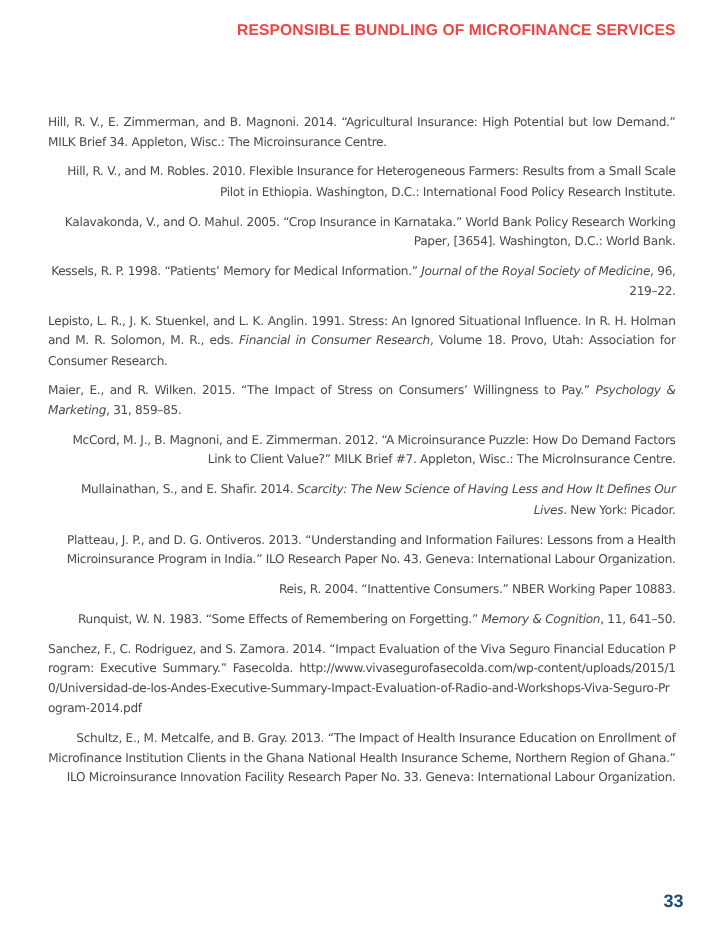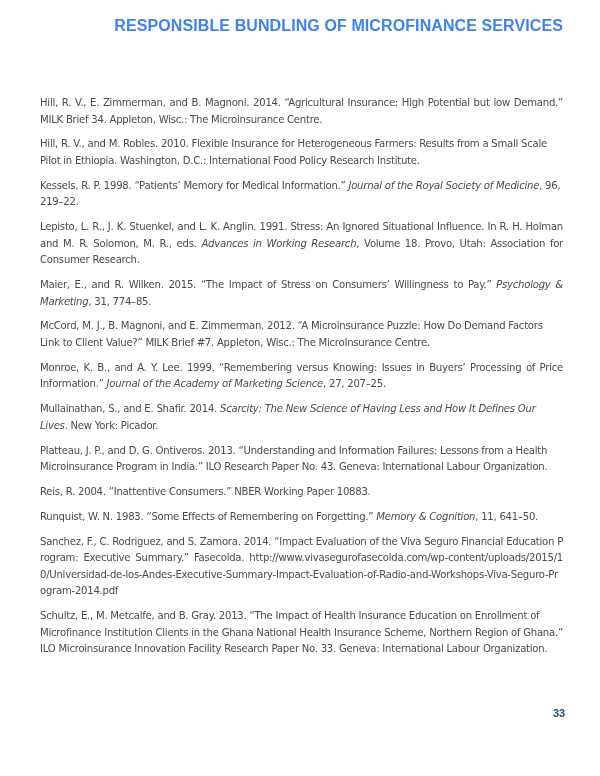--- a/index.html
+++ b/index.html
@@ -1,50 +1,50 @@
 <!DOCTYPE html>
 <html><head>
 <meta charset="utf-8">
 <style>
   html, body { margin: 0; padding: 0; background: #ffffff; }
   body { width: 600px; height: 776px; position: relative; overflow: hidden; }
   .header {
     position: absolute; top: 17px; right: 37px;
     font-family: "Liberation Sans", sans-serif;
-    font-weight: bold; font-size: 16px; color: #3b82f6;
+    font-weight: bold; font-size: 13px; color: #ef4444;
     letter-spacing: 0.1px; white-space: nowrap;
   }
   .refs {
     position: absolute; top: 95px; left: 40px; width: 523px;
     font-family: "DejaVu Sans", sans-serif;
     font-size: 10.1px; line-height: 16.6px; color: #4a4a4a;
     letter-spacing: -0.25px;
   }
   .ref { margin: 0 0 8.2px 0; text-align: justify; }
-  .ref.nojust { text-align: left; }
+  .ref.nojust { text-align: right; }
   .ref i { font-style: italic; }
   .page-num {
-    position: absolute; top: 707px; left: 553px;
+    position: absolute; top: 743px; left: 553px;
     font-family: "Liberation Sans", sans-serif; font-weight: bold;
-    font-size: 11px; color: #1f4e79;
+    font-size: 15px; color: #1f4e79;
   }
 </style>
 </head>
 <body>
 
 <div class="header">RESPONSIBLE BUNDLING OF MICROFINANCE SERVICES</div>
 
 <div class="refs">
   <p class="ref"><span>Hill, R. V., E. Zimmerman, and B. Magnoni. 2014. “Agricultural Insurance: High Potential but low Demand.” MILK Brief 34. Appleton, Wisc.: The Microinsurance Centre.</span><i></i><span></span></p>
   <p class="ref nojust"><span>Hill, R. V., and M. Robles. 2010. Flexible Insurance for Heterogeneous Farmers: Results from a Small Scale Pilot in Ethiopia. Washington, D.C.: International Food Policy Research Institute.</span><i></i><span></span></p>
+  <p class="ref nojust"><span>Kalavakonda, V., and O. Mahul. 2005. “Crop Insurance in Karnataka.” World Bank Policy Research Working Paper, [3654]. Washington, D.C.: World Bank.</span><i></i><span></span></p>
   <p class="ref nojust"><span>Kessels, R. P. 1998. “Patients’ Memory for Medical Information.” </span><i>Journal of the Royal Society of Medicine</i><span>, 96, 219–22.</span></p>
-  <p class="ref"><span>Lepisto, L. R., J. K. Stuenkel, and L. K. Anglin. 1991. Stress: An Ignored Situational Influence. In R. H. Holman and M. R. Solomon, M. R., eds. </span><i>Advances in Working Research</i><span>, Volume 18. Provo, Utah: Association for Consumer Research.</span></p>
-  <p class="ref"><span>Maier, E., and R. Wilken. 2015. “The Impact of Stress on Consumers’ Willingness to Pay.” </span><i>Psychology &amp; Marketing</i><span>, 31, 774–85.</span></p>
+  <p class="ref"><span>Lepisto, L. R., J. K. Stuenkel, and L. K. Anglin. 1991. Stress: An Ignored Situational Influence. In R. H. Holman and M. R. Solomon, M. R., eds. </span><i>Financial in Consumer Research</i><span>, Volume 18. Provo, Utah: Association for Consumer Research.</span></p>
+  <p class="ref"><span>Maier, E., and R. Wilken. 2015. “The Impact of Stress on Consumers’ Willingness to Pay.” </span><i>Psychology &amp; Marketing</i><span>, 31, 859–85.</span></p>
   <p class="ref nojust"><span>McCord, M. J., B. Magnoni, and E. Zimmerman. 2012. “A Microinsurance Puzzle: How Do Demand Factors Link to Client Value?” MILK Brief #7. Appleton, Wisc.: The MicroInsurance Centre.</span><i></i><span></span></p>
-  <p class="ref"><span>Monroe, K. B., and A. Y. Lee. 1999. “Remembering versus Knowing: Issues in Buyers’ Processing of Price Information.” </span><i>Journal of the Academy of Marketing Science</i><span>, 27, 207–25.</span></p>
   <p class="ref nojust"><span>Mullainathan, S., and E. Shafir. 2014. </span><i>Scarcity: The New Science of Having Less and How It Defines Our Lives</i><span>. New York: Picador.</span></p>
   <p class="ref nojust"><span>Platteau, J. P., and D. G. Ontiveros. 2013. “Understanding and Information Failures: Lessons from a Health Microinsurance Program in India.” ILO Research Paper No. 43. Geneva: International Labour Organization.</span><i></i><span></span></p>
   <p class="ref nojust"><span>Reis, R. 2004. “Inattentive Consumers.” NBER Working Paper 10883.</span><i></i><span></span></p>
   <p class="ref nojust"><span>Runquist, W. N. 1983. “Some Effects of Remembering on Forgetting.” </span><i>Memory &amp; Cognition</i><span>, 11, 641–50.</span></p>
   <p class="ref" style="word-break: break-all;"><span>Sanchez, F., C. Rodriguez, and S. Zamora. 2014. “Impact Evaluation of the Viva Seguro Financial Education Program: Executive Summary.” Fasecolda. http://www.vivasegurofasecolda.com/wp-content/uploads/2015/10/Universidad-de-los-Andes-Executive-Summary-Impact-Evaluation-of-Radio-and-Workshops-Viva-Seguro-Program-2014.pdf</span><i></i><span></span></p>
   <p class="ref nojust"><span>Schultz, E., M. Metcalfe, and B. Gray. 2013. “The Impact of Health Insurance Education on Enrollment of Microfinance Institution Clients in the Ghana National Health Insurance Scheme, Northern Region of Ghana.” ILO Microinsurance Innovation Facility Research Paper No. 33. Geneva: International Labour Organization.</span><i></i><span></span></p>
 
 </div>
 
 <div class="page-num">33</div>

